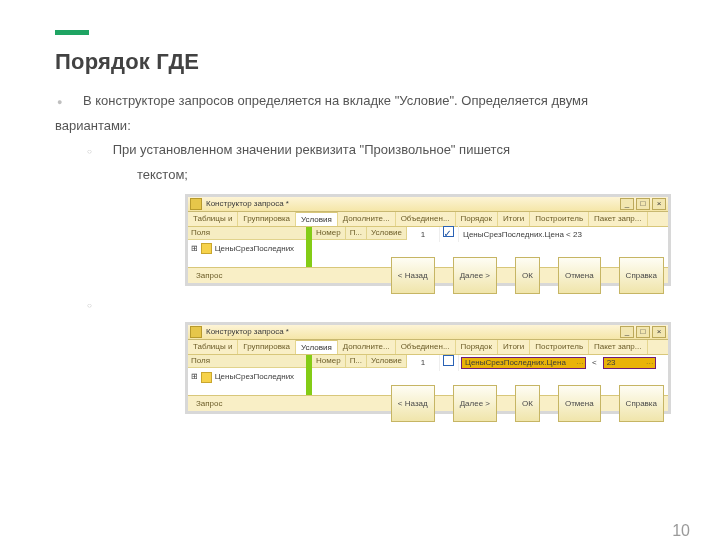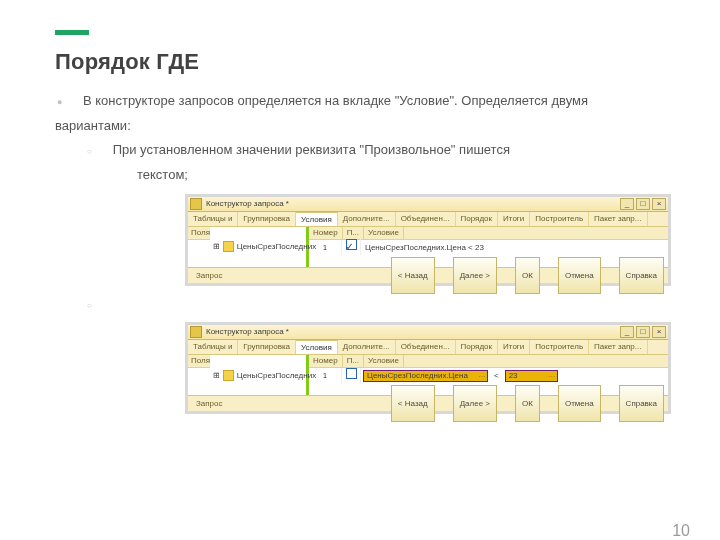--- a/index.html
+++ b/index.html
@@ -40,25 +40,25 @@
   }
   .win-titlebar .ico{width:10px;height:10px;background:#e6c64a;border:1px solid #b89a2c;margin-right:4px}
   .win-controls{margin-left:auto;display:flex;gap:2px}
   .win-controls span{width:12px;height:10px;background:#f2e6b0;border:1px solid #bca95a;font-size:8px;line-height:9px;text-align:center}
 
   .tabs{display:flex;background:#f9efc6;border-bottom:1px solid #d8c77a;height:14px}
   .tabs span{padding:0 5px;line-height:14px;border-right:1px solid #e5d690;color:#6b5c28;white-space:nowrap}
   .tabs span.active{background:#fff;border-top:1px solid #d8c77a;color:#333}
 
   .body{display:flex;height:40px;background:#fff}
-  .pane-left{width:118px;border-right:3px solid #84cc16;display:flex;flex-direction:row}
+  .pane-left{width:118px;border-right:6px solid #84cc16;display:flex;flex-direction:column}
   .pane-left .hdr{background:#f6edc2;border-bottom:1px solid #e1d38c;height:12px;line-height:12px;padding-left:3px;color:#6b5c28}
   .pane-left .row{display:flex;align-items:center;gap:3px;padding:1px 3px}
   .pane-left .row .tico{width:9px;height:9px;background:#f6d24b;border:1px solid #c9a62e}
-  .pane-right{flex:1;display:flex;flex-direction:column}
+  .pane-right{flex:1;display:flex;flex-direction:row}
   .pane-right .hdr{background:#f6edc2;border-bottom:1px solid #e1d38c;height:12px;line-height:12px;display:flex}
   .pane-right .hdr span{padding:0 4px;border-right:1px solid #e1d38c;color:#6b5c28}
   .pane-right .row{display:flex;align-items:center;padding:1px 0 0 0;height:13px}
   .pane-right .row .cell-n{width:32px;text-align:center;border-right:1px solid #eee}
   .pane-right .row .cell-c{width:18px;text-align:center;border-right:1px solid #eee}
   .pane-right .row .chk{display:inline-block;width:9px;height:9px;border:1px solid #2a62b5;background:#fff;position:relative}
   .pane-right .row .chk.on::after{content:"\2713";position:absolute;left:-1px;top:-3px;font-size:10px;color:#1a4fa0}
   .cond-text{flex:1;padding-left:4px}
   .cond-builder{flex:1;display:flex;gap:2px;align-items:center;padding-left:2px}
   .fld{border:1px solid #701a75;background:#eab308;height:10px;line-height:10px;padding:0 10px 0 3px;position:relative}

